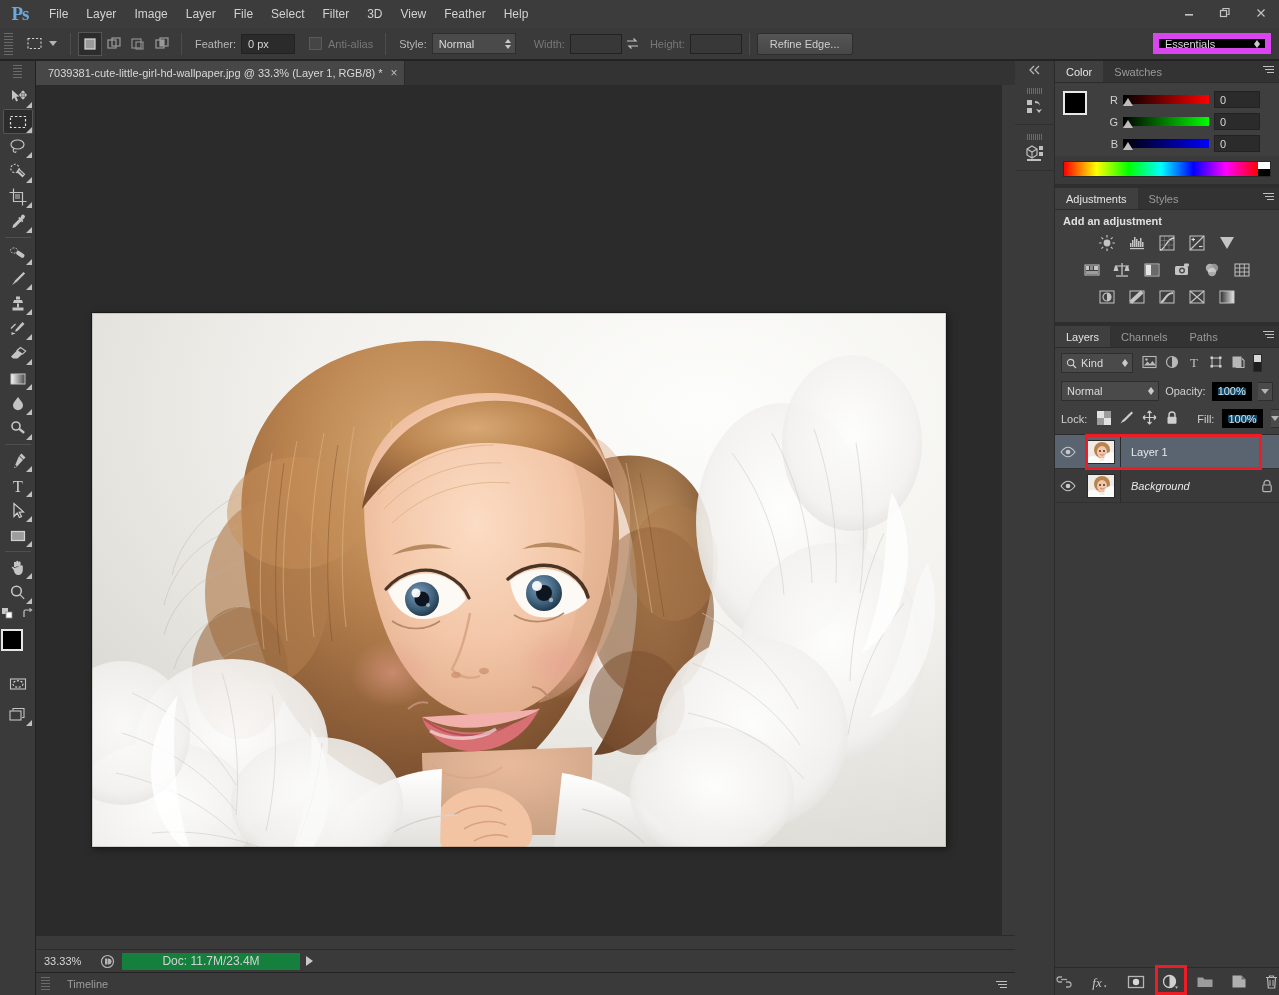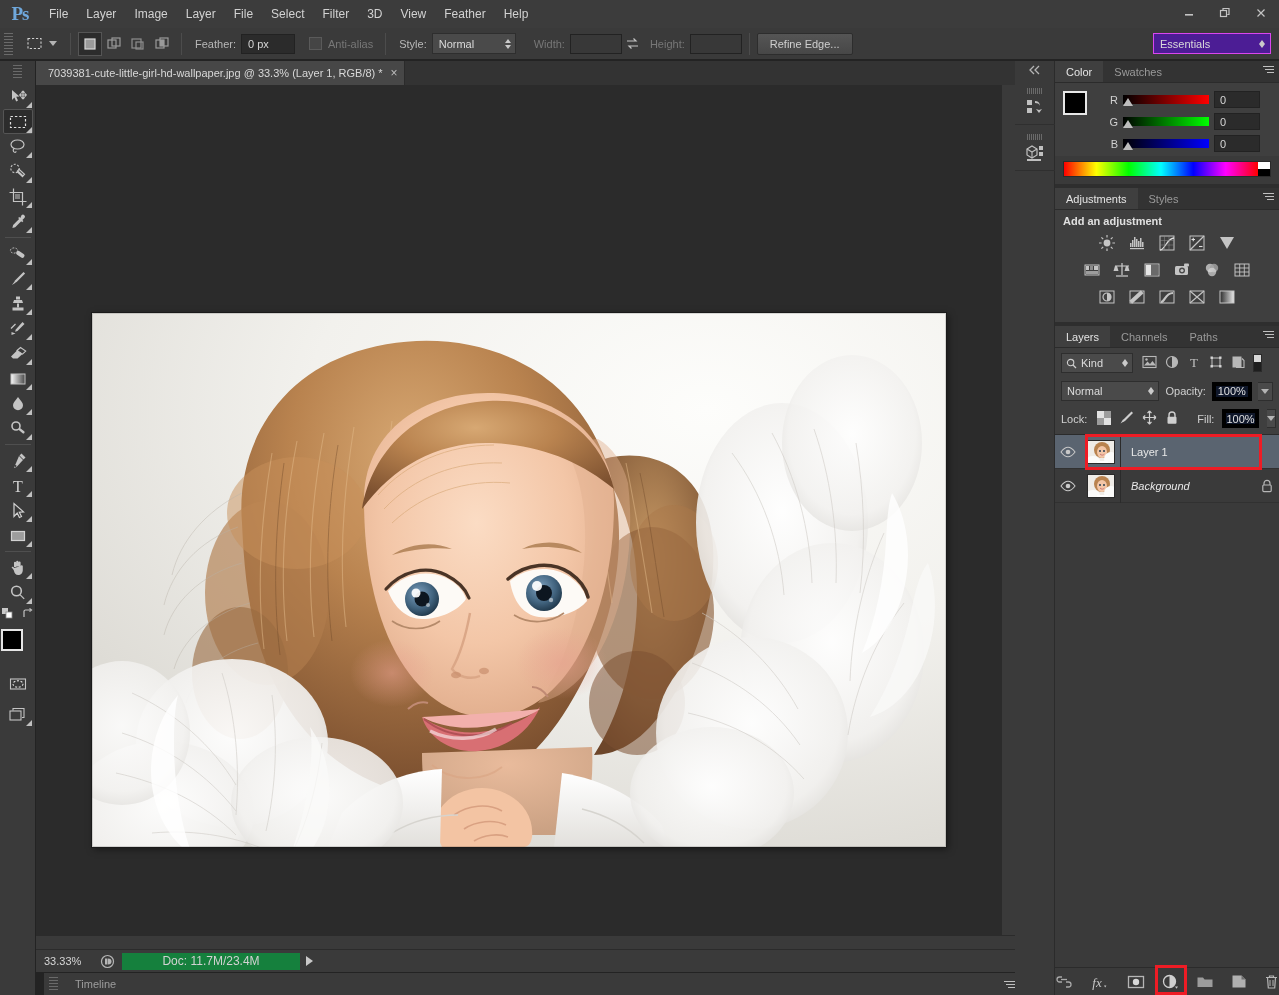--- a/index.html
+++ b/index.html
@@ -96,21 +96,21 @@
   .spin i.up { border-bottom: 4px solid #cacaca; }
   .spin i.dn { border-top: 4px solid #cacaca; }
   .swap-icon { width: 22px; display: flex; justify-content: center; color: #8a8a8a; }
   .btn3d {
     background: linear-gradient(#555, #474747); border: 1px solid #2d2d2d;
     color: #cfcfcf; height: 22px; padding: 0 12px; font-size: 11px;
     display: inline-flex; align-items: center; border-radius: 2px;
   }
   .workspace-select {
     position: absolute; right: 8px; top: 5px;
-    background: #4c1d95; border: 1px solid #d946ef; color: #dadada;
+    background: #000000; border: 6px solid #d946ef; color: #dadada;
     height: 21px; width: 118px; padding: 0 18px 0 6px; font-size: 11px;
     display: inline-flex; align-items: center;
   }
 
   
   .toolbar {
     position: absolute; left: 0; top: 61px; width: 36px; height: 934px;
     background: #3a3a3a; border-right: 1px solid #232323;
     padding-top: 4px;
   }
@@ -191,21 +191,21 @@
     width: 178px; margin-left: 4px;
   }
   .status-arrow {
     width: 0; height: 0; border-top: 5px solid transparent;
     border-bottom: 5px solid transparent; border-left: 7px solid #c9c9c9;
     margin-left: 6px;
   }
 
   
   .timelinebar {
-    position: absolute; left: 44px; bottom: 0; width: 979px; height: 23px;
+    position: absolute; left: 36px; bottom: 0; width: 979px; height: 23px;
     background: #3a3a3a; border-top: 1px solid #232323;
     display: flex; align-items: center;
   }
   .tl-grip {
     width: 9px; height: 14px; margin: 0 5px;
     background: repeating-linear-gradient(to bottom, #6a6a6a 0 1px, transparent 1px 3px);
   }
   .tl-tab {
     height: 22px; display: flex; align-items: center; padding: 0 12px;
     color: #9d9d9d; font-size: 11px;
@@ -301,21 +301,21 @@
   .filt-toggle { width: 9px; height: 18px; margin-left: 8px;
                  background: linear-gradient(#d8d8d8 0 45%, #1e1e1e 45% 100%); border: 1px solid #2a2a2a; }
   .lyr-mode { display: flex; align-items: center; gap: 6px; padding: 3px 6px 4px 6px; }
   .mode-select {
     width: 108px; height: 20px; background: #4a4a4a; border: 1px solid #2e2e2e;
     color: #dcdcdc; font-size: 11px; display: flex; align-items: center;
     padding: 0 16px 0 5px; position: relative;
   }
   .op-label { color: #d0d0d0; font-size: 11px; }
   .op-field {
-    width: 44px; height: 19px; background: #0f172a; border: 4px solid #000000;
+    width: 44px; height: 19px; background: #0c4a6e; border: 6px solid #000000;
     color: #e0e0e0; font-size: 11px; display: flex; align-items: center;
     justify-content: center;
   }
   .op-arrow {
     width: 17px; height: 19px; background: #4a4a4a; border: 1px solid #2e2e2e;
     border-left: none; display: flex; align-items: center; justify-content: center;
   }
   .lyr-lock { display: flex; align-items: center; gap: 8px; padding: 4px 6px 6px 6px; }
   .lock-label { color: #d0d0d0; font-size: 11px; margin-right: 2px; }
   .lyr-list { background: #3a3a3a; border-top: 1px solid #2b2b2b; }

